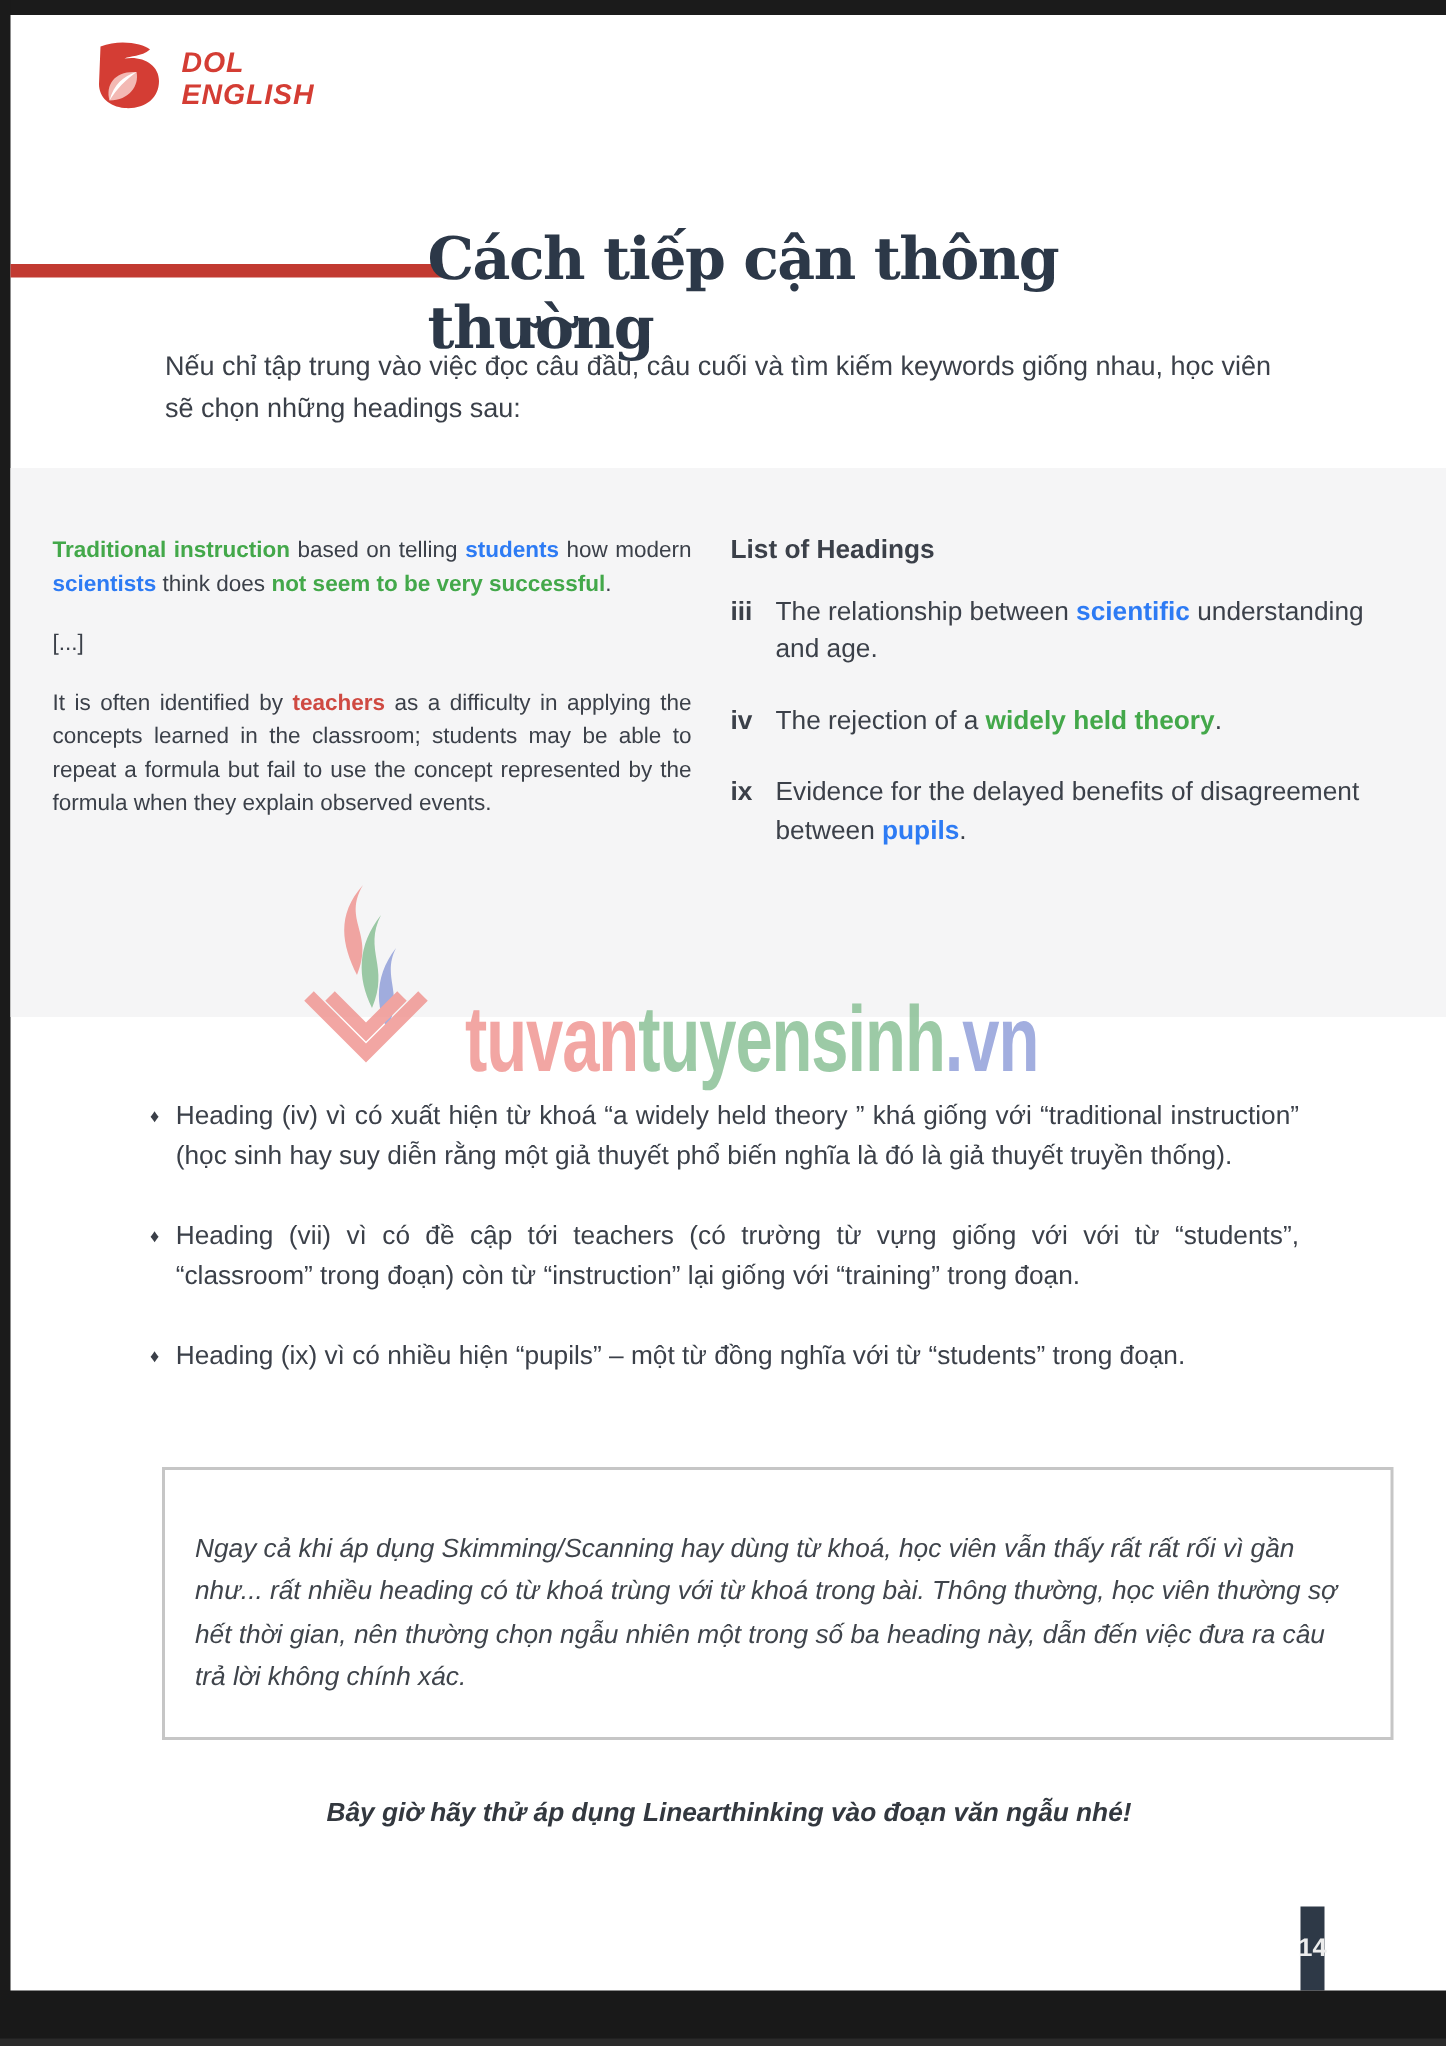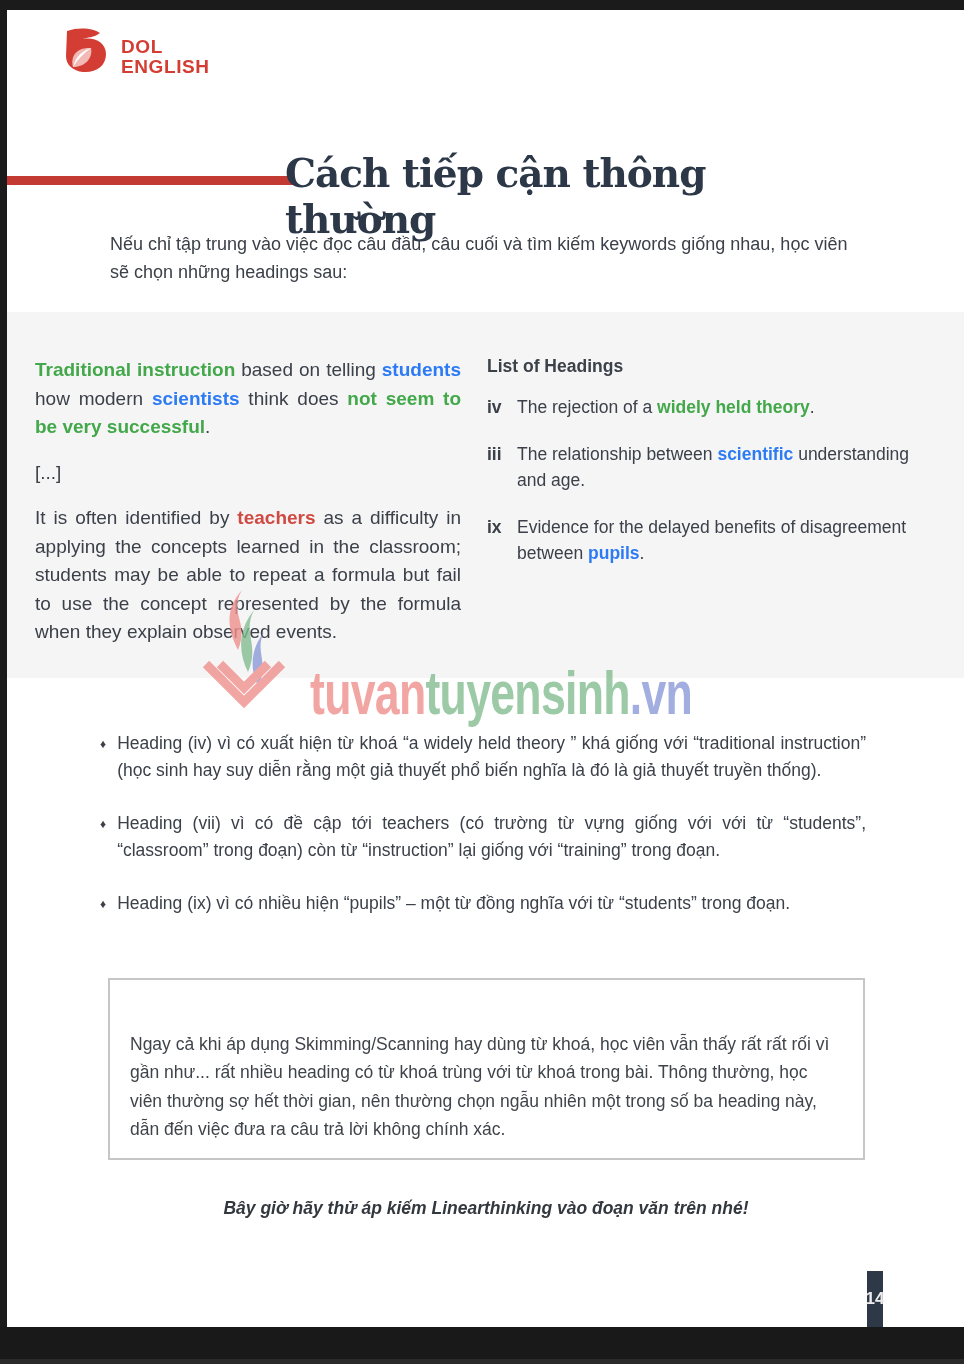--- a/index.html
+++ b/index.html
@@ -10,32 +10,32 @@
   }
   *{margin:0;padding:0;box-sizing:border-box;}
   html,body{background:#111;}
   body{font-family:"Liberation Sans",sans-serif;}
   #page{position:relative;width:964px;height:1364px;background:#fff;overflow:hidden;margin:0 auto;}
 
   .frame-top{position:absolute;left:0;top:0;width:964px;height:10px;background:#1b1b1b;}
   .frame-left{position:absolute;left:0;top:0;width:7px;height:1364px;background:#1b1b1b;}
   .frame-bottom{position:absolute;left:0;top:1327px;width:964px;height:37px;background:#191919;border-bottom:5px solid #2a2a2a;}
 
-  .logo{position:absolute;left:62px;top:28px;display:flex;align-items:flex-end;gap:11px;}
+  .logo{position:absolute;left:62px;top:28px;display:flex;align-items:center;gap:11px;font-style:italic;}
   .logo-text{color:var(--logo-red);font-weight:800;font-size:19px;letter-spacing:.6px;line-height:1.08;}
 
   .title-rule{position:absolute;left:7px;top:176px;width:288px;height:9px;background:var(--accent-red);}
   .page-title{position:absolute;left:285px;top:150px;width:545px;text-align:left;
     font-family:"DejaVu Serif","Liberation Serif",serif;font-weight:700;font-size:39px;
     letter-spacing:-1px;color:var(--title-navy);}
 
   .intro{position:absolute;left:110px;top:230px;width:758px;font-size:18px;line-height:1.58;color:var(--text-dark);}
 
   .gray-band{position:absolute;left:7px;top:312px;width:957px;height:366px;background:var(--section-bg);}
-  .passage-col{position:absolute;left:28px;top:44px;width:426px;font-size:19px;line-height:1.5;
+  .passage-col{position:absolute;left:28px;top:44px;width:426px;font-size:15px;line-height:1.5;
     color:var(--text-dark);text-align:justify;}
   .passage-col p{margin-bottom:17px;}
   .seg-green{color:var(--kw-green);font-weight:700;}
   .seg-blue{color:var(--kw-blue);font-weight:700;}
   .seg-red{color:var(--kw-red);font-weight:700;}
 
   .headings-col{position:absolute;left:480px;top:44px;width:456px;color:var(--text-dark);}
   .headings-title{font-weight:700;font-size:17.5px;margin-bottom:18px;}
   .heading-item{display:flex;gap:0;margin-bottom:22px;font-size:17.5px;line-height:1.45;}
   .heading-numeral{font-weight:700;min-width:30px;}
@@ -47,22 +47,22 @@
     transform:scaleX(.72);transform-origin:left bottom;line-height:1;}
   .wm-p1{color:var(--wm-pink);} .wm-p2{color:var(--wm-green);} .wm-p3{color:var(--wm-blue);}
 
   .bullets{position:absolute;left:100px;top:730px;width:766px;}
   .bullet-row{display:flex;gap:11px;margin-bottom:27px;font-size:17.5px;line-height:1.52;
     color:var(--text-dark);}
   .bullet-row:last-child{margin-bottom:0;}
   .bullet-marker{font-size:12px;padding-top:5px;color:var(--text-dark);}
   .bullet-text{flex:1;text-align:justify;}
 
-  .note-box{position:absolute;left:108px;top:978px;width:757px;height:182px;background:#fff;
-    border:2px solid var(--box-border);padding:50px 24px 0 20px;
+  .note-box{position:absolute;left:108px;top:978px;width:821px;height:182px;background:#fff;
+    border:2px solid var(--box-border);padding:38px 24px 0 20px;font-style:italic;
     font-size:17.5px;line-height:1.62;color:#3f444b;}
 
   .closing{position:absolute;left:107px;top:1198px;width:758px;text-align:center;
     font-weight:700;font-style:italic;font-size:17.5px;color:#33383f;}
 
   .page-tab{position:absolute;left:867px;top:1271px;width:16px;height:56px;background:var(--footer-tab);
     display:flex;align-items:center;justify-content:center;color:#ececec;font-weight:700;font-size:17px;}
 </style>
 </head>
 <body>
@@ -95,26 +95,26 @@
     <div class="passage-col">
       <p><span class="seg-green">Traditional instruction</span><span class="seg-plain"> based on telling </span><span class="seg-blue">students</span><span class="seg-plain"> how modern </span><span class="seg-blue">scientists</span><span class="seg-plain"> think does </span><span class="seg-green">not seem to be very successful</span><span class="seg-plain">.</span></p>
       <p>[...]</p>
       <p><span class="seg-plain">It is often identified by </span><span class="seg-red">teachers</span><span class="seg-plain"> as a difficulty in applying the concepts learned in the classroom; students may be able to repeat a formula but fail to use the concept represented by the formula when they explain observed events.</span></p>
     </div>
 
     <div class="headings-col">
       <div class="headings-title">List of Headings</div>
 
       <div class="heading-item">
+        <span class="heading-numeral">iii</span>
+        <span class="heading-text"><span class="seg-plain">The relationship between </span><span class="seg-blue">scientific</span><span class="seg-plain"> understanding and age.</span></span>
+      </div>
+      <div class="heading-item">
         <span class="heading-numeral">iv</span>
         <span class="heading-text"><span class="seg-plain">The rejection of a </span><span class="seg-green">widely held theory</span><span class="seg-plain">.</span></span>
-      </div>
-      <div class="heading-item">
-        <span class="heading-numeral">iii</span>
-        <span class="heading-text"><span class="seg-plain">The relationship between </span><span class="seg-blue">scientific</span><span class="seg-plain"> understanding and age.</span></span>
       </div>
       <div class="heading-item">
         <span class="heading-numeral">ix</span>
         <span class="heading-text"><span class="seg-plain">Evidence for the delayed benefits of disagreement between </span><span class="seg-blue">pupils</span><span class="seg-plain">.</span></span>
       </div>
     </div>
   </div>
 
   <div class="watermark">
     <span>
@@ -143,20 +143,20 @@
     <div class="bullet-row">
       <span class="bullet-marker">♦</span>
       <span class="bullet-text">Heading (ix) vì có nhiều hiện “pupils” – một từ đồng nghĩa với từ “students” trong đoạn.</span>
     </div>
   </div>
 
   <div class="note-box">
     <p>Ngay cả khi áp dụng Skimming/Scanning hay dùng từ khoá, học viên vẫn thấy rất rất rối vì gần như... rất nhiều heading có từ khoá trùng với từ khoá trong bài. Thông thường, học viên thường sợ hết thời gian, nên thường chọn ngẫu nhiên một trong số ba heading này, dẫn đến việc đưa ra câu trả lời không chính xác.</p>
   </div>
 
-  <p class="closing">Bây giờ hãy thử áp kiếm Linearthinking vào đoạn văn trên nhé!</p>
+  <p class="closing">Bây giờ hãy thử áp dụng Linearthinking vào đoạn văn ngẫu nhé!</p>
 
   <div class="page-tab">
     <span>14</span>
   </div>
   <div class="frame-bottom"></div>
 
 </div>
 
 </body></html>

